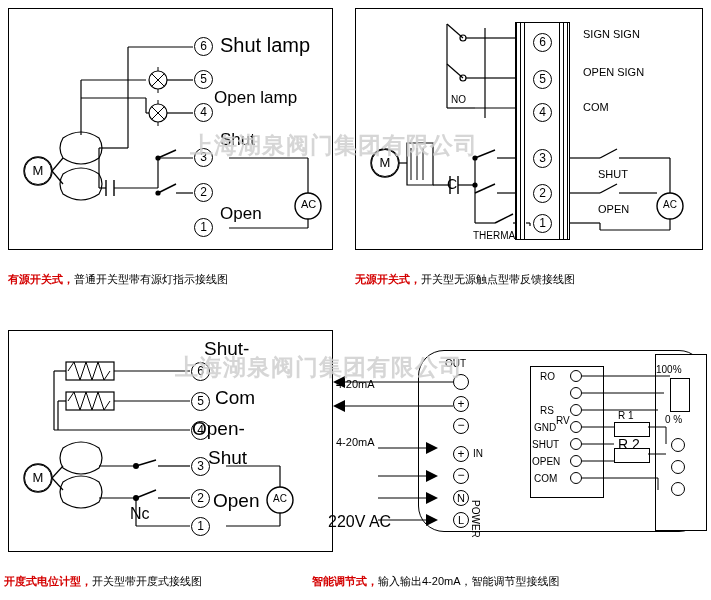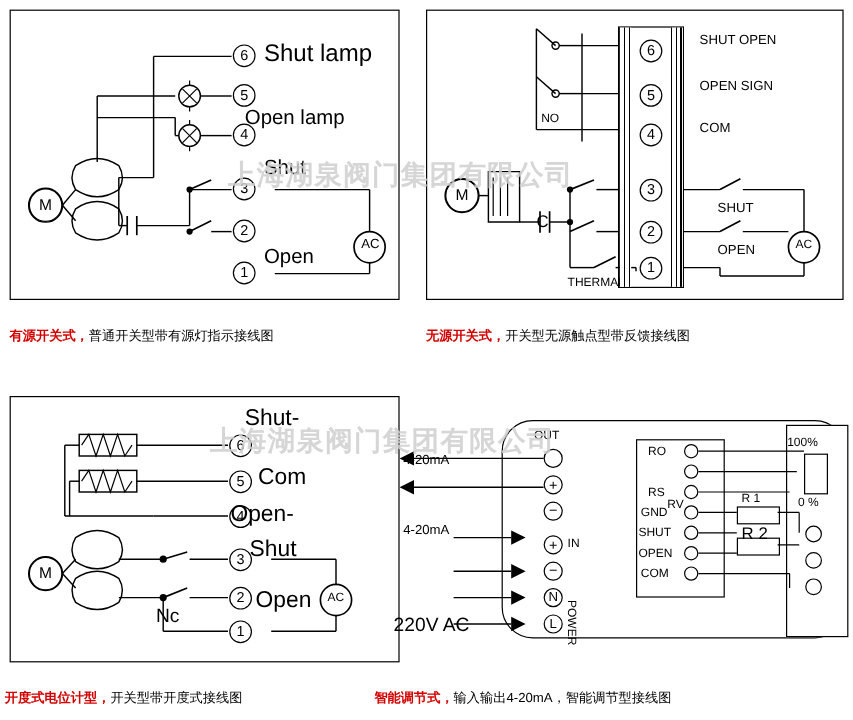--- a/index.html
+++ b/index.html
@@ -81,21 +81,21 @@
   <div class="circ" style="left:16px;top:149px;width:28px;height:28px;line-height:26px;font-size:13px;">M</div>
 
   <div class="term" style="left:186px;top:29px;">6</div>
   <div class="term" style="left:186px;top:62px;">5</div>
   <div class="term" style="left:186px;top:95px;">4</div>
   <div class="term" style="left:186px;top:140px;">3</div>
   <div class="term" style="left:186px;top:175px;">2</div>
   <div class="term" style="left:186px;top:210px;">1</div>
 
   <div class="lbl" style="left:212px;top:26px;font-size:20px;">Shut lamp</div>
-  <div class="lbl" style="left:196px;top:80px;font-size:17px;">Open lamp</div>
+  <div class="lbl" style="left:206px;top:80px;font-size:17px;">Open lamp</div>
   <div class="lbl" style="left:212px;top:122px;font-size:17px;">Shut</div>
   <div class="lbl" style="left:212px;top:196px;font-size:17px;">Open</div>
   <div class="lbl" style="left:293px;top:190px;font-size:11px;">AC</div>
 </div>
 
 <div class="cap" style="left:8px;top:272px;">
   <span class="red">有源开关式，</span><span>普通开关型带有源灯指示接线图</span>
 </div>
 
 <div class="panel" style="left:355px;top:8px;width:350px;height:250px;">
@@ -168,21 +168,21 @@
   <div class="hatch" style="left:161px;top:15px;width:10px;height:216px;"></div>
   <div class="hatch" style="left:204px;top:15px;width:10px;height:216px;"></div>
 
   <div class="term" style="left:178px;top:25px;">6</div>
   <div class="term" style="left:178px;top:62px;">5</div>
   <div class="term" style="left:178px;top:95px;">4</div>
   <div class="term" style="left:178px;top:141px;">3</div>
   <div class="term" style="left:178px;top:176px;">2</div>
   <div class="term" style="left:178px;top:206px;">1</div>
 
-  <div class="lbl tsml" style="left:228px;top:20px;font-size:11px;">SHUT OPEN</div>
+  <div class="lbl tsml" style="left:228px;top:20px;font-size:11px;">SIGN SIGN</div>
   <div class="lbl tsml" style="left:228px;top:58px;font-size:11px;">OPEN SIGN</div>
   <div class="lbl tsml" style="left:228px;top:93px;font-size:11px;">COM</div>
   <div class="lbl tsml" style="left:243px;top:160px;font-size:11px;">SHUT</div>
   <div class="lbl tsml" style="left:243px;top:195px;font-size:11px;">OPEN</div>
 </div>
 
 <div class="cap" style="left:355px;top:272px;">
   <span class="red">无源开关式，</span><span>开关型无源触点型带反馈接线图</span>
 </div>
 

